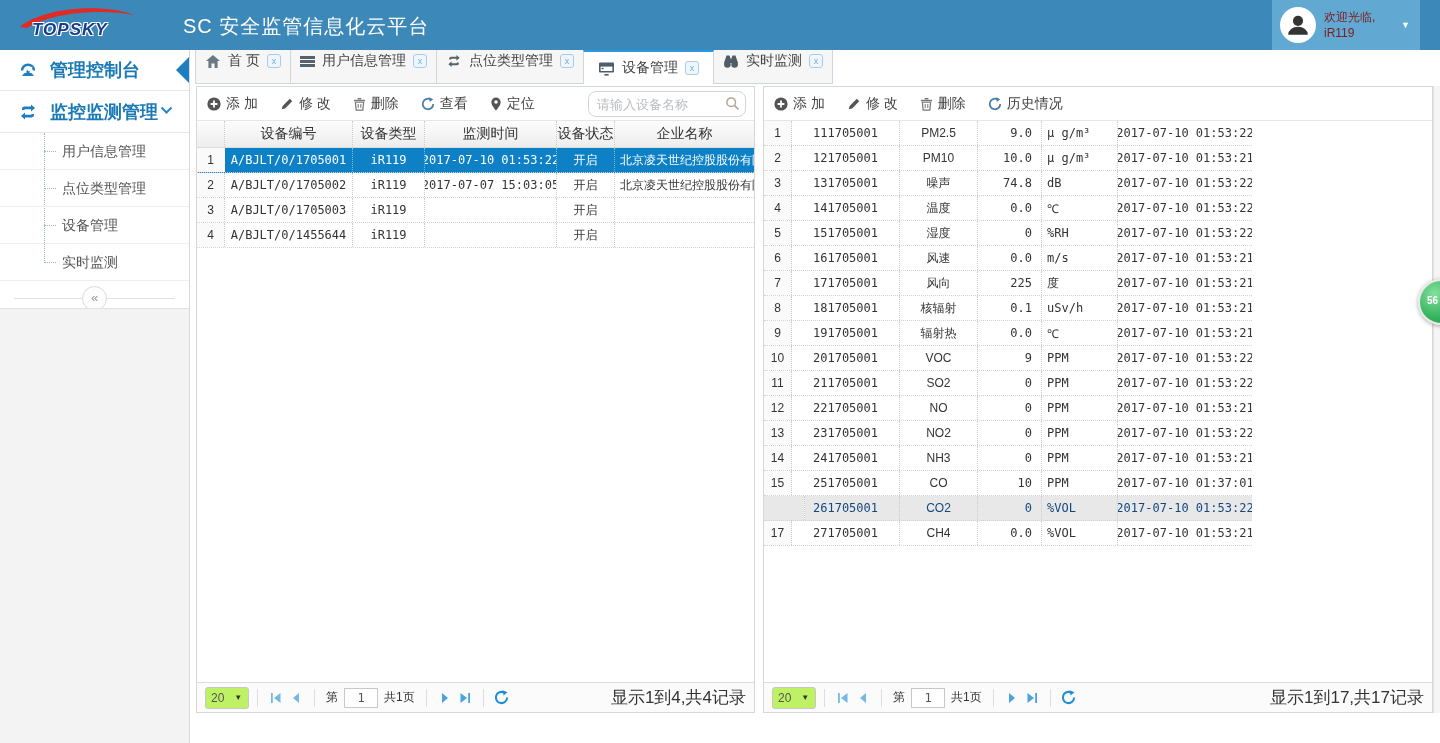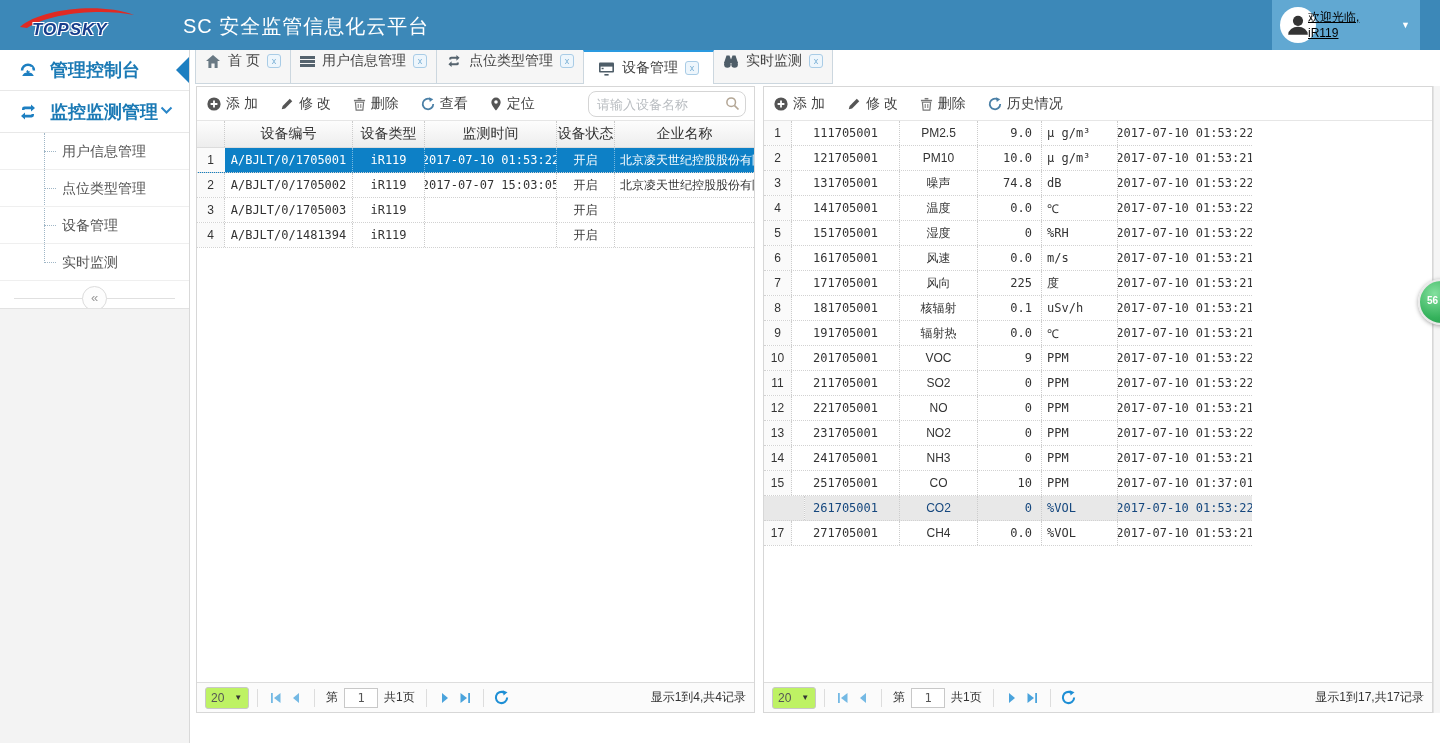--- a/index.html
+++ b/index.html
@@ -9,21 +9,21 @@
   
   .header { position:absolute; left:0; top:0; width:1440px; height:50px; background:#3c88b8; z-index:5; }
   .logo { position:absolute; left:18px; top:4px; width:120px; height:42px; }
   .logo-swoosh { position:absolute; left:0; top:2px; }
   .logo-text { position:absolute; left:14px; top:16px; font-size:17px; font-weight:bold; font-style:italic;
     color:#173e8c; letter-spacing:1px; text-shadow:-1px -1px 0 #fff,1px -1px 0 #fff,-1px 1px 0 #fff,1px 1px 0 #fff; }
   .app-title { position:absolute; left:183px; top:13px; color:#fff; font-size:20px; letter-spacing:1px; }
   .user-box { position:absolute; left:1272px; top:0; width:148px; height:50px; background:#61a8d2; cursor:pointer; }
   .avatar { position:absolute; left:8px; top:7px; width:36px; height:36px; border-radius:50%; background:#fff; }
   .avatar svg { position:absolute; left:4px; top:4px; }
-  .welcome { position:absolute; left:36px; top:9px; color:#000000; font-size:12px; line-height:16px;text-decoration:underline; }
+  .welcome { position:absolute; left:52px; top:9px; color:#7f1d1d; font-size:12px; line-height:16px; }
   .user-caret { position:absolute; right:10px; top:20px; color:#fff; font-size:9px; }
 
   
   .sidebar { position:absolute; left:0; top:50px; width:190px; height:693px; background:#fff; border-right:1px solid #d9d9d9; }
   .side-sec { position:relative; height:41px; border-bottom:1px solid #e8e8e8; display:flex; align-items:center; cursor:pointer; }
   .side-sec .s-icon { margin-left:18px; width:20px; height:20px; }
   .side-sec .s-label { margin-left:12px; font-size:18px; font-weight:bold; color:#1b7ab5; }
   .sec-pointer { position:absolute; right:0; top:7px; width:0; height:0;
     border-right:13px solid #1d7fc1; border-top:13px solid transparent; border-bottom:13px solid transparent; }
   .sec2 { height:42px; }
@@ -91,21 +91,21 @@
   .pgbar { position:absolute; left:0; right:0; bottom:0; height:30px; border-top:1px solid #ddd; background:#fbfbfb;
     display:flex; align-items:center; padding:0 8px; }
   .pgsize { display:flex; align-items:center; gap:10px; width:44px; height:22px; border:1px solid #c8c8c8;
     background:#bef264; border-radius:3px; padding:0 5px; font-size:12px; color:#555; cursor:pointer; }
   .pgsize .caret { font-size:8px; color:#333; }
   .pg-div { width:1px; height:18px; background:#ddd; margin:0 8px; }
   .pg-ico { width:20px; height:20px; display:flex; align-items:center; justify-content:center; cursor:pointer; }
   .pg-label { font-size:12px; color:#333; margin:0 3px; }
   .pg-input { width:34px; height:20px; border:1px solid #c8c8c8; text-align:center; font-size:12px; color:#555;
     font-family:"DejaVu Sans Mono","Liberation Mono",monospace; outline:none; margin:0 3px; }
-  .pg-summary { margin-left:auto; font-size:12px; color:#333; }
+  .pg-summary { margin-left:auto; font-size:17px; color:#333; }
 
   
   .scroll-strip { position:absolute; left:1433px; top:86px; width:7px; height:627px; background:#f5f5f5; border-left:1px solid #e3e3e3; }
   .float-ball { position:absolute; left:1418px; top:279px; width:46px; height:46px; border-radius:50%;
     background:radial-gradient(circle at 35% 30%, #83e09e, #35b25c 60%, #1f9446);
     border:2px solid #e9e9e9; box-shadow:0 1px 4px rgba(0,0,0,.35); z-index:9; cursor:pointer; }
   .float-ball span { position:absolute; left:7px; top:14px; color:#fff; font-weight:bold; font-size:10px; }
 
   svg { display:block; }
 </style>
@@ -284,21 +284,21 @@
       <div class="grid gl trow">
     <div class="c c-num">3</div>
     <div class="c num-f">A/BJLT/0/1705003</div>
     <div class="c num-f">iR119</div>
     <div class="c num-f"></div>
     <div class="c">开启</div>
     <div class="c cell-left"></div>
   </div>
       <div class="grid gl trow">
     <div class="c c-num">4</div>
-    <div class="c num-f">A/BJLT/0/1481394</div>
+    <div class="c num-f">A/BJLT/0/1455644</div>
     <div class="c num-f">iR119</div>
     <div class="c num-f"></div>
     <div class="c">开启</div>
     <div class="c cell-left"></div>
   </div>
     </div>
 
   <div class="pgbar">
     <div class="pgsize">
       <span>20</span>

